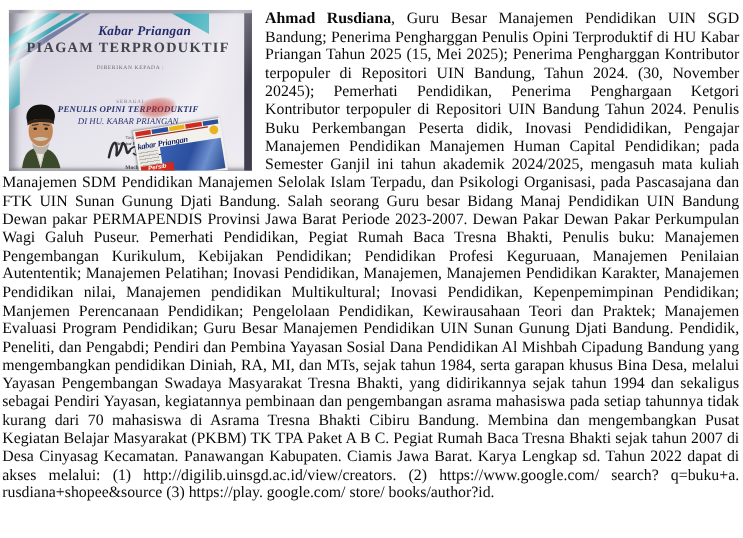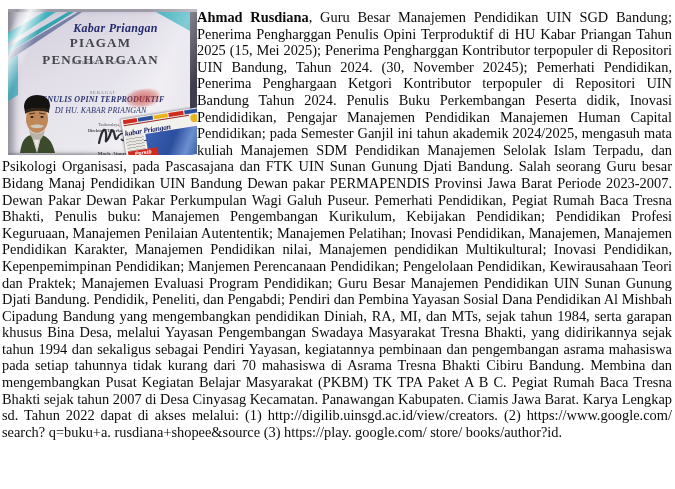--- a/index.html
+++ b/index.html
@@ -19,24 +19,25 @@
     text-align:justify;
     margin:0;
   }
   .bio .bold{font-weight:bold;}
 
   
   .cert{
     position:relative;
     float:left;
     width:189px;height:146px;
-    margin:0 0 1px 6px;
+    margin:0 12px 1px 6px;
     background:linear-gradient(155deg,#c9c7d2 0%,#d8d5e0 18%,#e2dfe9 40%,#e9e7ee 65%,#efedf2 100%);
     overflow:hidden;
     box-shadow:inset 0 3px 0 #9d9ba8, inset -7px 0 0 #3f3c4b, inset 6px 0 6px rgba(90,88,100,.55), inset 0 -2px 2px rgba(120,118,130,.4);
+    padding-left:32px;
   }
   .cert svg.deco{position:absolute;left:0;top:0;}
   .glare{
     position:absolute;inset:0;
     background:linear-gradient(115deg, rgba(255,255,255,0) 4%, rgba(255,255,255,.85) 9%, rgba(255,255,255,0) 16%, rgba(255,255,255,0) 55%, rgba(255,255,255,.35) 72%, rgba(255,255,255,0) 86%);
     pointer-events:none;
   }
   .cert-masthead{
     position:absolute;left:40px;right:14px;top:11px;
     text-align:center;
@@ -145,21 +146,21 @@
       <svg class="deco" width="189" height="146" viewBox="0 0 189 146">
         <polygon points="0,24 36,3 48,3 0,34" fill="#3fb0bd"></polygon>
         <polygon points="0,38 60,3 66,3 0,44" fill="#35a4b2"></polygon>
         <polygon points="0,44 70,3 74,3 0,52" fill="#2b3a78" opacity="0.55"></polygon>
         <polygon points="148,3 182,3 182,22" fill="#3fb0bd"></polygon>
         <polygon points="0,52 10,46 10,86 0,92" fill="#3aa9b8" opacity="0.8"></polygon>
       </svg>
       <span class="glare"></span>
 
       <span class="cert-masthead">Kabar Priangan</span>
-      <span class="cert-title">PIAGAM PENGHARGAAN</span>
+      <span class="cert-title">PIAGAM TERPRODUKTIF</span>
       <span class="cert-given">DIBERIKAN KEPADA :</span>
       <span class="cert-as">SEBAGAI</span>
       <span class="cert-award1">PENULIS OPINI TERPRODUKTIF</span>
       <span class="cert-award2">DI HU. KABAR PRIANGAN</span>
       <span class="cert-place">Tasikmalaya, 15 Mei 2025</span>
       <span class="cert-director">Direktur PT Berkah Pikiran Rakyat</span>
 
       <svg class="sig" width="44" height="22" viewBox="0 0 44 22">
         <path d="M3,18 C6,4 9,2 10,8 C11,14 8,20 12,14 C16,8 14,3 17,6 C20,9 18,18 22,12" fill="none" stroke="#2b2b33" stroke-width="2.2" stroke-linecap="round"></path>
         <path d="M22,11 C27,6 33,8 33,12 C33,16 27,17 25,14" fill="none" stroke="#2b2b33" stroke-width="1.6"></path>

